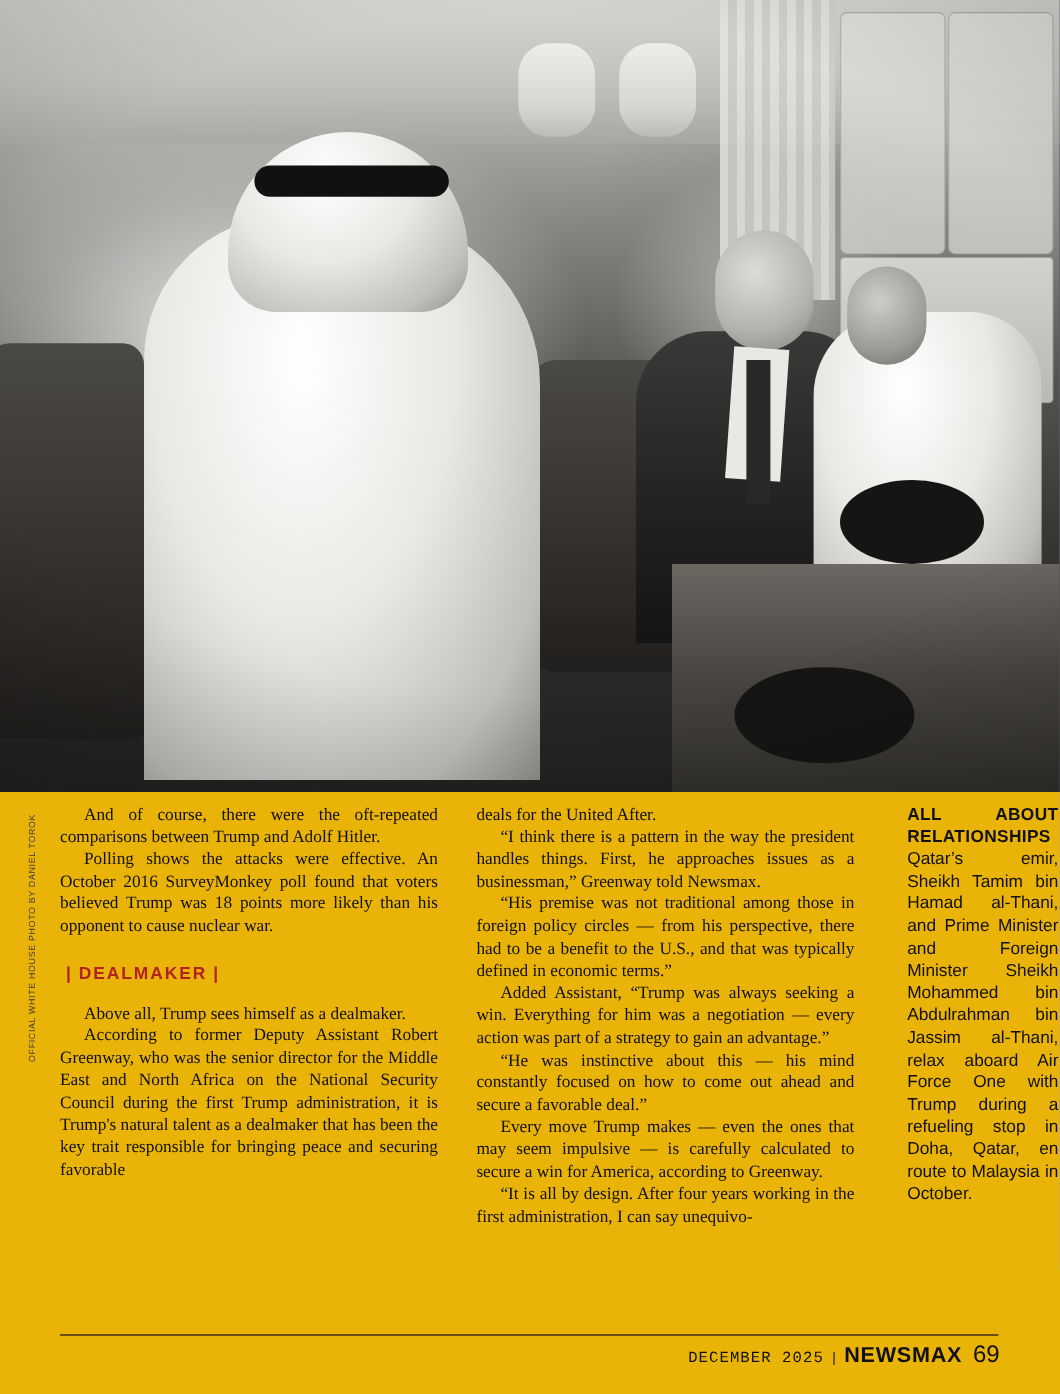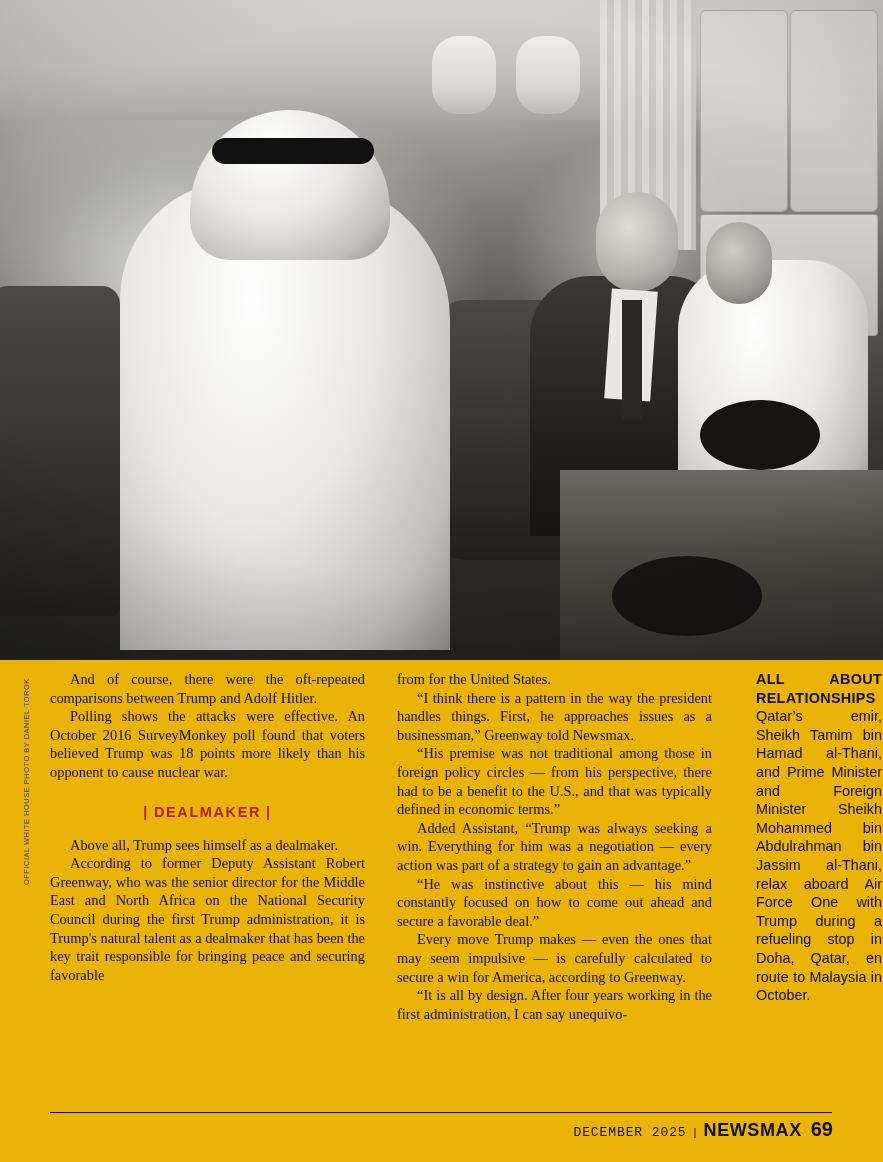--- a/index.html
+++ b/index.html
@@ -130,21 +130,21 @@
     line-height: 18.6px;
     text-align: justify;
     text-justify: inter-word;
     color: #111111;
     hyphens: manual;
   }
   .col p.indent { text-indent: 20px; }
 
   .section-head {
     margin: 22px 0 16px 0;
-    text-align: center;
+    text-align: left;
     font-family: "Liberation Sans", sans-serif;
     font-weight: bold;
     font-size: 14.5px;
     letter-spacing: 1.6px;
     color: #b22222;
   }
   .section-head .bar {
     color: #b22222;
     font-weight: bold;
     padding: 0 5px;
@@ -195,21 +195,21 @@
     color: #111111;
   }
   .footer .brand {
     font-size: 18px;
     font-weight: bold;
     letter-spacing: .6px;
     color: #111111;
   }
   .footer .pageno {
     font-size: 20px;
-    font-weight: bold;
+    font-weight: normal;
     color: #111111;
     margin-left: 2px;
   }
 </style>
 </head>
 <body>
 
 <div class="photo">
   <div class="photo-canvas">
     <div class="cabin-ceiling"></div>
@@ -258,21 +258,21 @@
 
       <div class="section-head">
         <span class="bar">|</span><span>DEALMAKER</span><span class="bar">|</span>
       </div>
 
       <p class="indent">Above all, Trump sees himself as a dealmaker.</p>
       <p class="indent">According to former Deputy Assistant Robert Greenway, who was the senior director for the Middle East and North Africa on the National Security Council during the first Trump administration, it is Trump's natural talent as a dealmaker that has been the key trait responsible for bringing peace and securing favorable</p>
     </div>
 
     <div class="col col-2">
-      <p>from for the United States.</p>
+      <p>deals for the United After.</p>
       <p class="indent">“I think there is a pattern in the way the president handles things. First, he approaches issues as a businessman,” Greenway told Newsmax.</p>
       <p class="indent">“His premise was not traditional among those in foreign policy circles — from his perspective, there had to be a benefit to the U.S., and that was typically defined in economic terms.”</p>
       <p class="indent">Added Assistant, “Trump was always seeking a win. Everything for him was a negotiation — every action was part of a strategy to gain an advantage.”</p>
       <p class="indent">“He was instinctive about this — his mind constantly focused on how to come out ahead and secure a favorable deal.”</p>
       <p class="indent">Every move Trump makes — even the ones that may seem impulsive — is carefully calculated to secure a win for America, according to Greenway.</p>
       <p class="indent">“It is all by design. After four years working in the first administration, I can say unequivo-</p>
     </div>
 
     <div class="col col-3">
       <p class="sidebar-title">ALL ABOUT RELATIONSHIPS</p>

